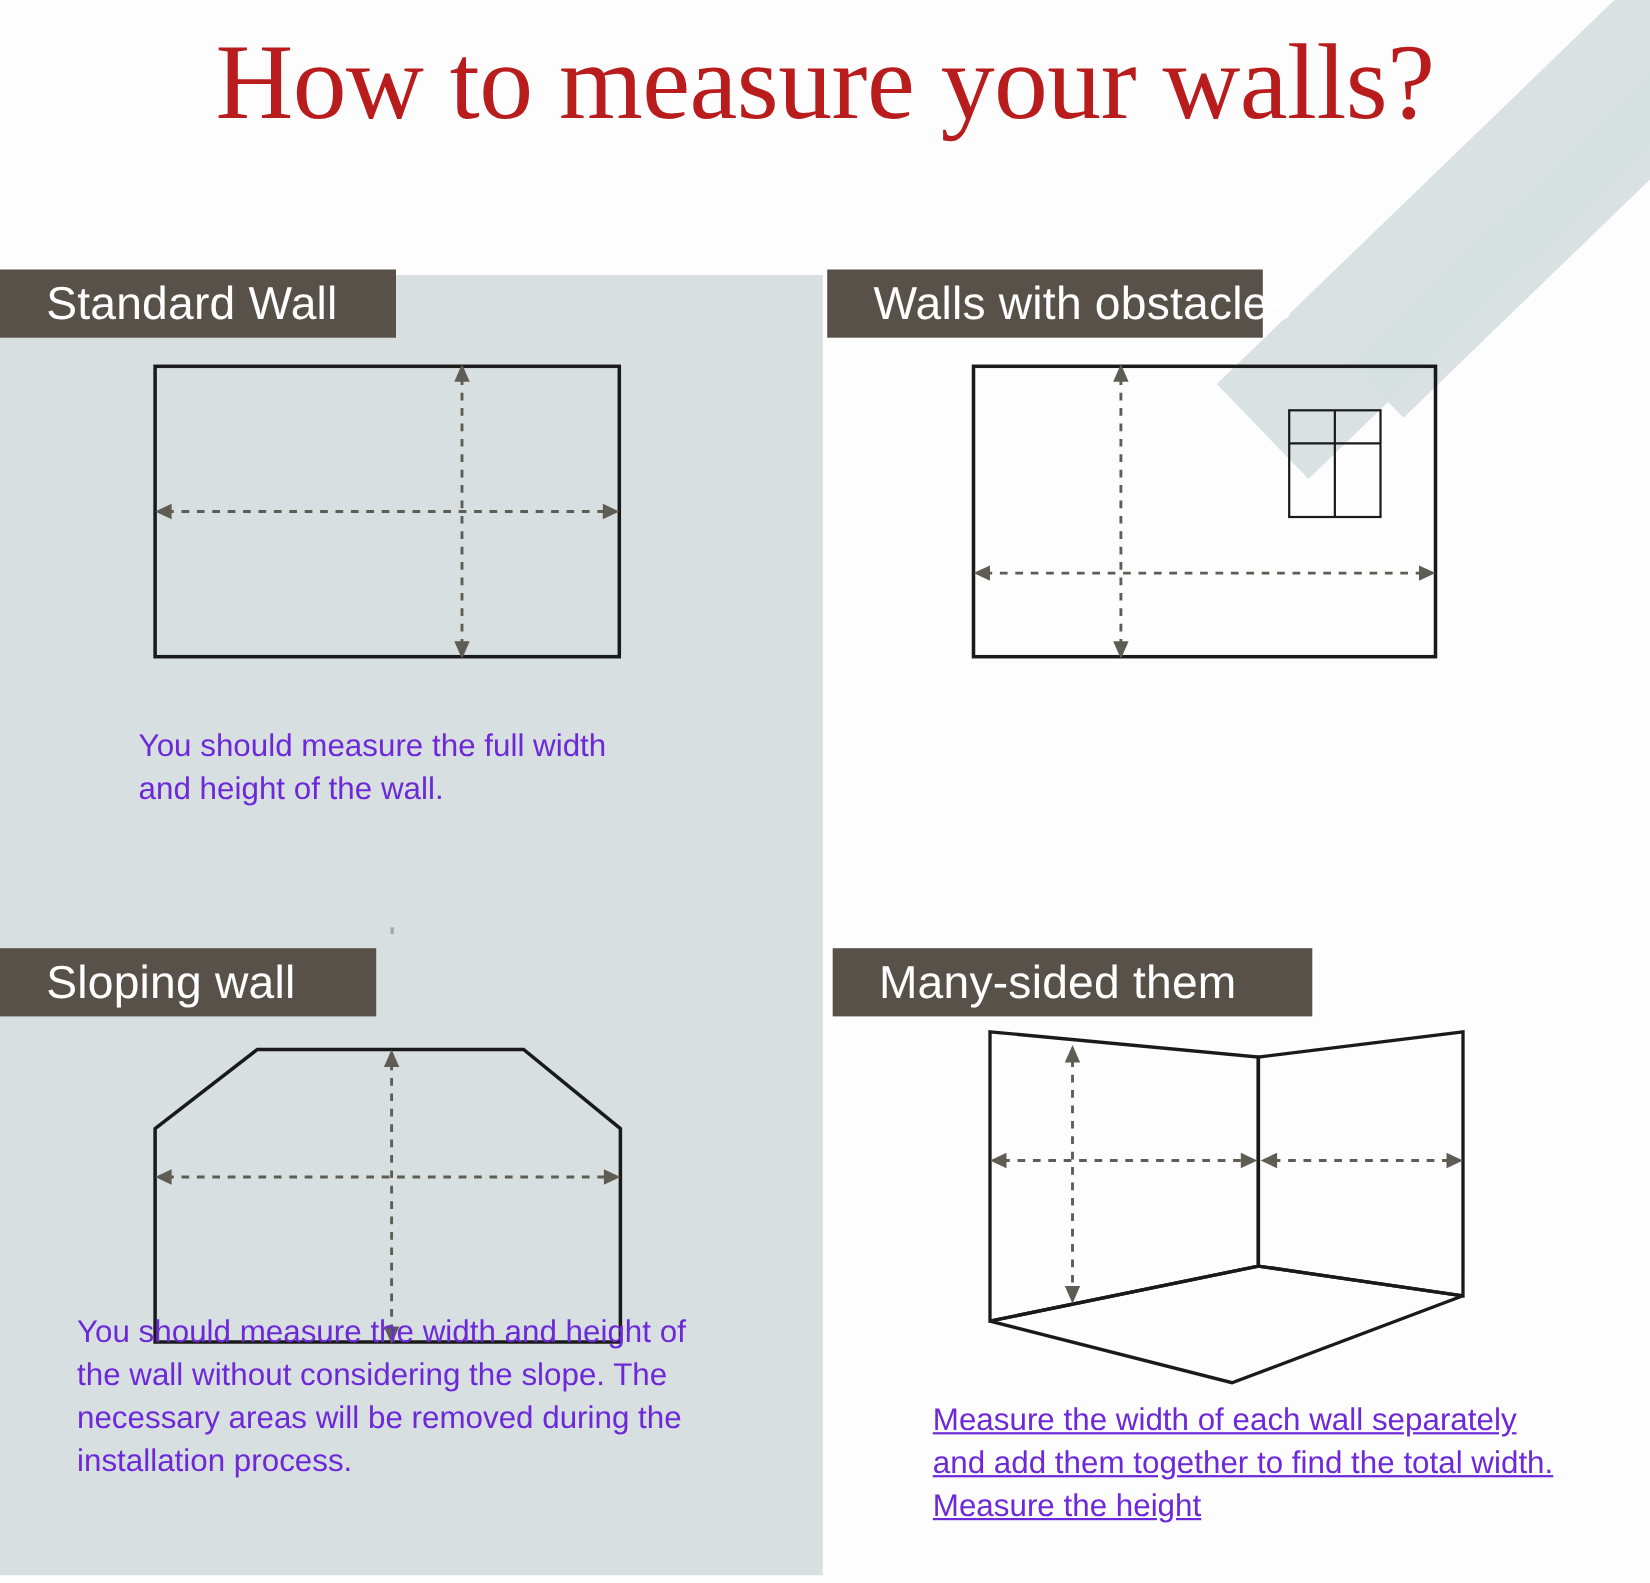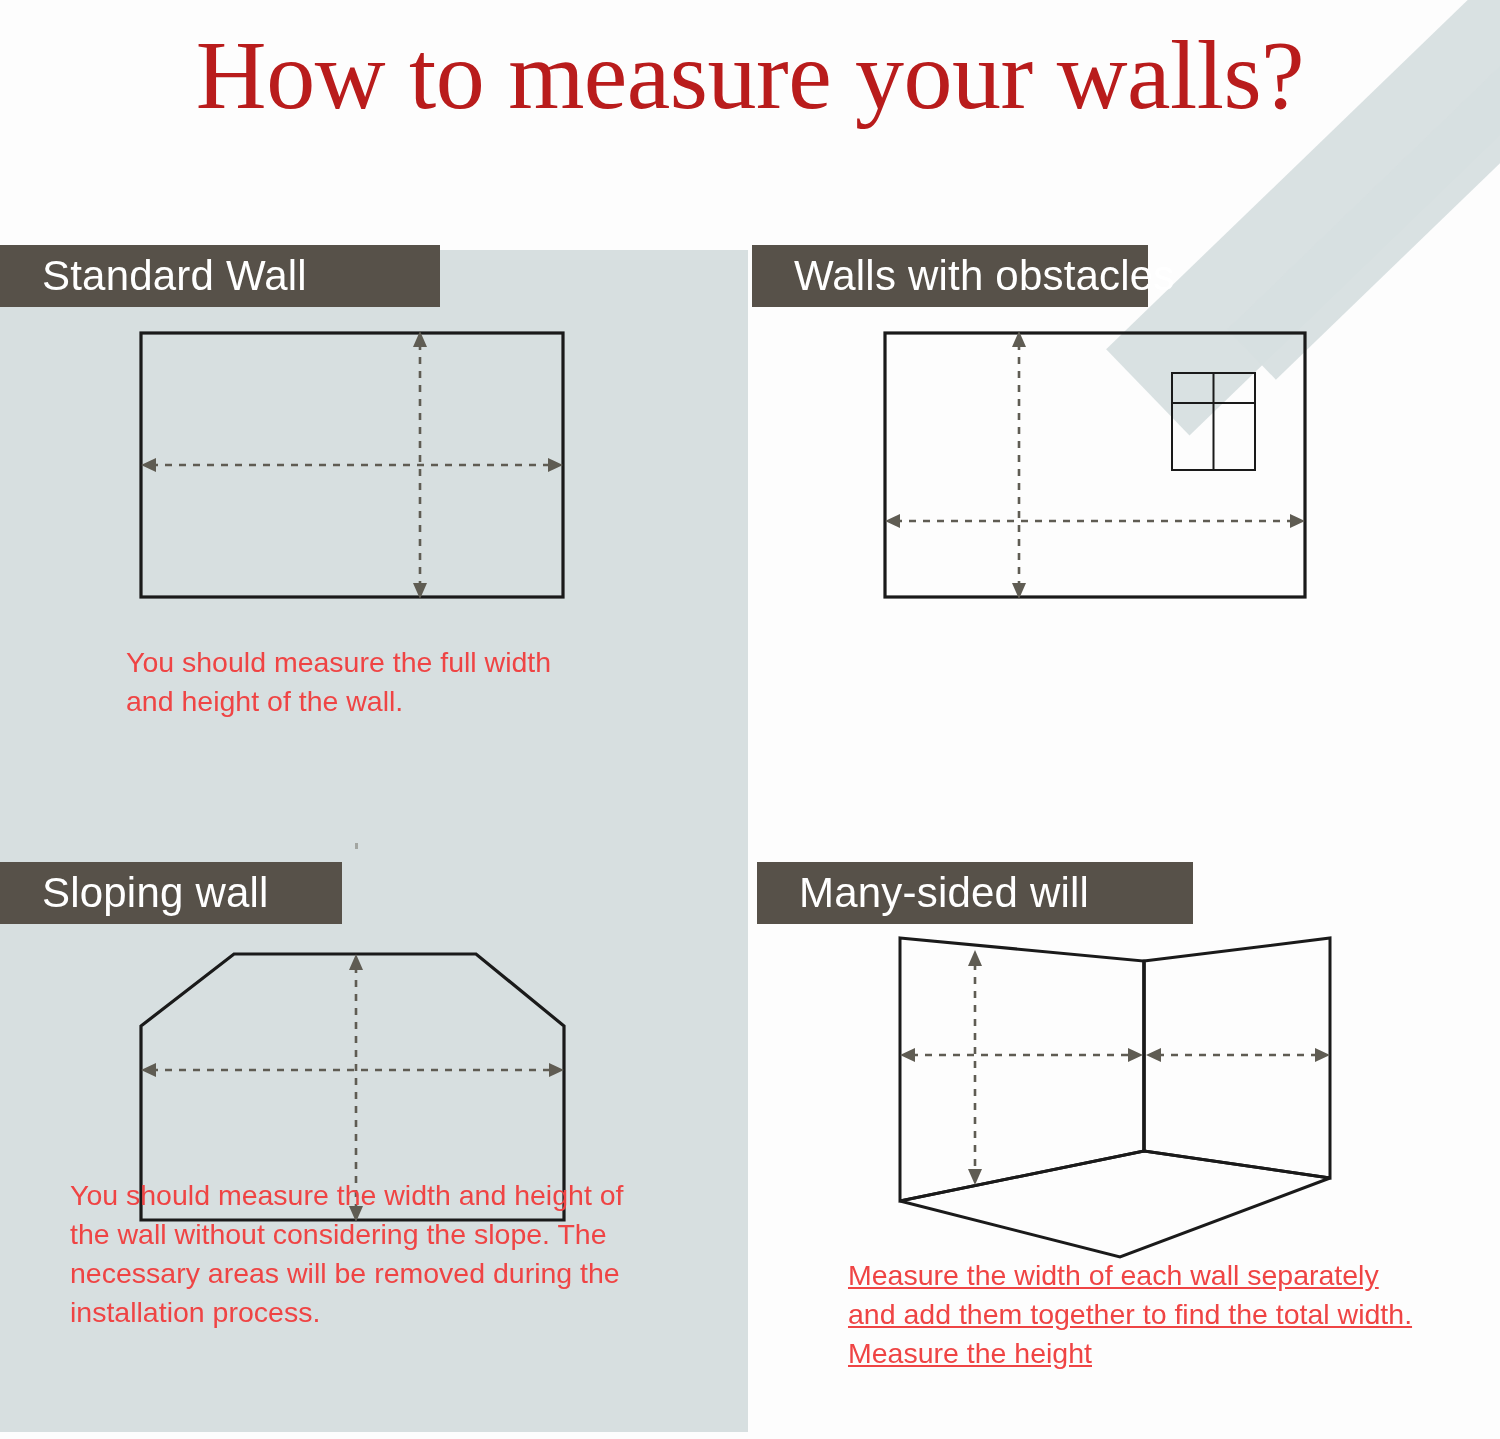--- a/index.html
+++ b/index.html
@@ -70,32 +70,33 @@
     background: #575149;
     color: #ffffff;
     font-size: 42px;
     line-height: 62px;
     height: 62px;
     padding-left: 42px;
     box-sizing: border-box;
     letter-spacing: 0.2px;
     white-space: nowrap;
   }
-  .hdr-standard      { left: 0px;   top: 245px;  width: 440px; }
+  .hdr-standard      { left: 0px;   top: 245px;  width: 360px; }
   .hdr-obstacles     { left: 752px; top: 245px;  width: 396px; }
   .hdr-sloping       { left: 0px;   top: 862px;  width: 342px; }
   .hdr-manysided     { left: 757px; top: 862px;  width: 436px; }
 
   
   .caption {
     position: absolute;
-    color: #ef4444;
+    color: #6d28d9;
     font-size: 28.5px;
     line-height: 39px;
     white-space: pre-line;
+    margin-top: 16px;
   }
   .cap-standard  { left: 126px; top: 643px;  width: 560px; }
   .cap-obstacles { left: 812px; top: 640px;  width: 680px; }
   .cap-sloping   { left: 70px;  top: 1176px; width: 620px; }
   .cap-manysided { left: 848px; top: 1256px; width: 620px; text-decoration: underline; }
 
   
   .figure { position: absolute; }
   .fig-standard  { left: 120px; top: 315px; width: 470px;  height: 300px; }
   .fig-obstacles { left: 860px; top: 315px; width: 470px;  height: 300px; }
@@ -197,21 +198,21 @@
         <polygon points="236,292 229,276 243,276" stroke="none"></polygon>
       </g>
     </svg>
   </div>
 
   <div class="caption cap-sloping">You should measure the width and height of
 the wall without considering the slope. The
 necessary areas will be removed during the
 installation process.</div>
 
-  <div class="hdr-bar hdr-manysided">Many-sided will</div>
+  <div class="hdr-bar hdr-manysided">Many-sided them</div>
 
   <div class="figure fig-manysided">
     <svg width="490" height="345" viewBox="0 0 490 345" xmlns="http://www.w3.org/2000/svg">
       <g stroke="#1a1a1a" stroke-width="3" fill="none" stroke-linejoin="miter">
 
         <polygon points="30,18 274,41 274,231 30,281"></polygon>
 
         <polygon points="274,41 460,18 460,258 274,231"></polygon>
 
         <polygon points="30,281 274,231 460,258 250,337"></polygon>

